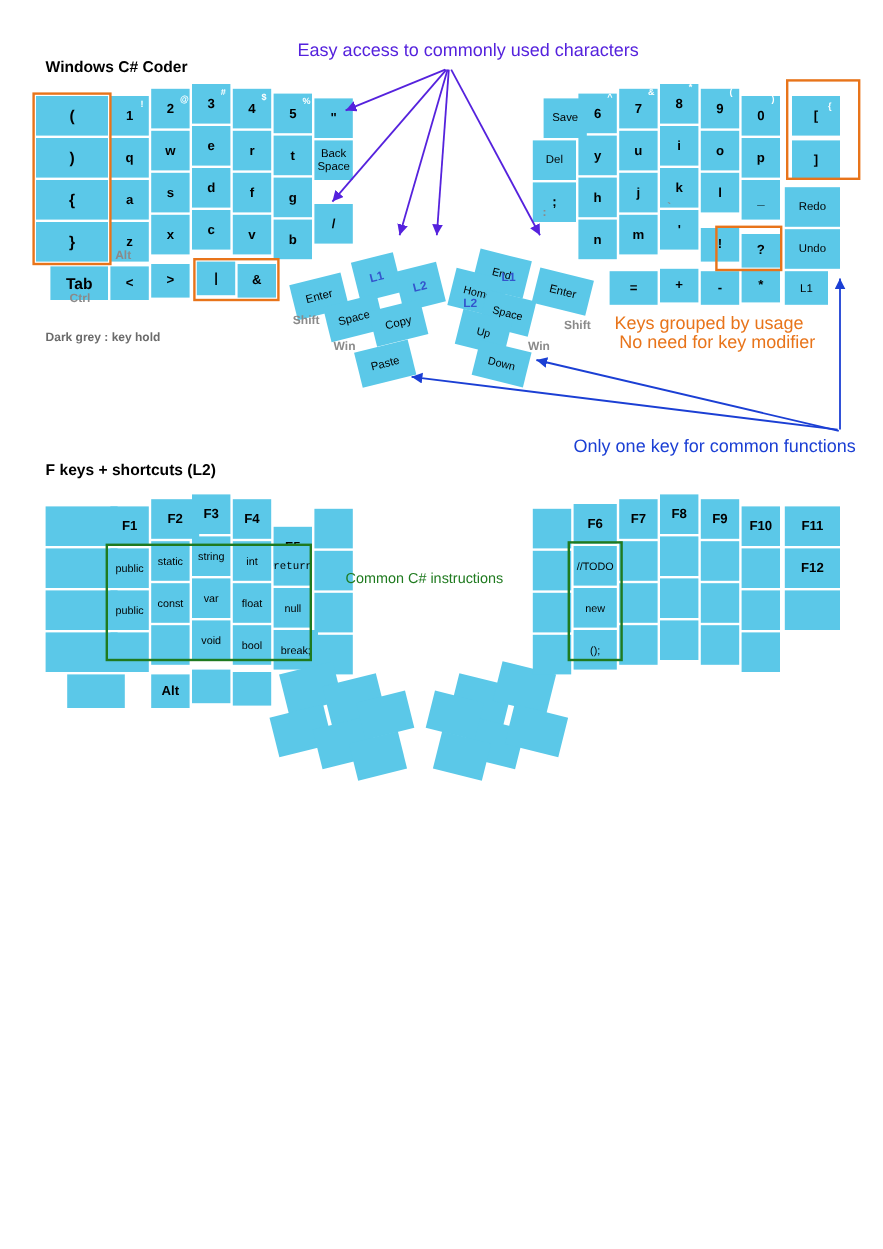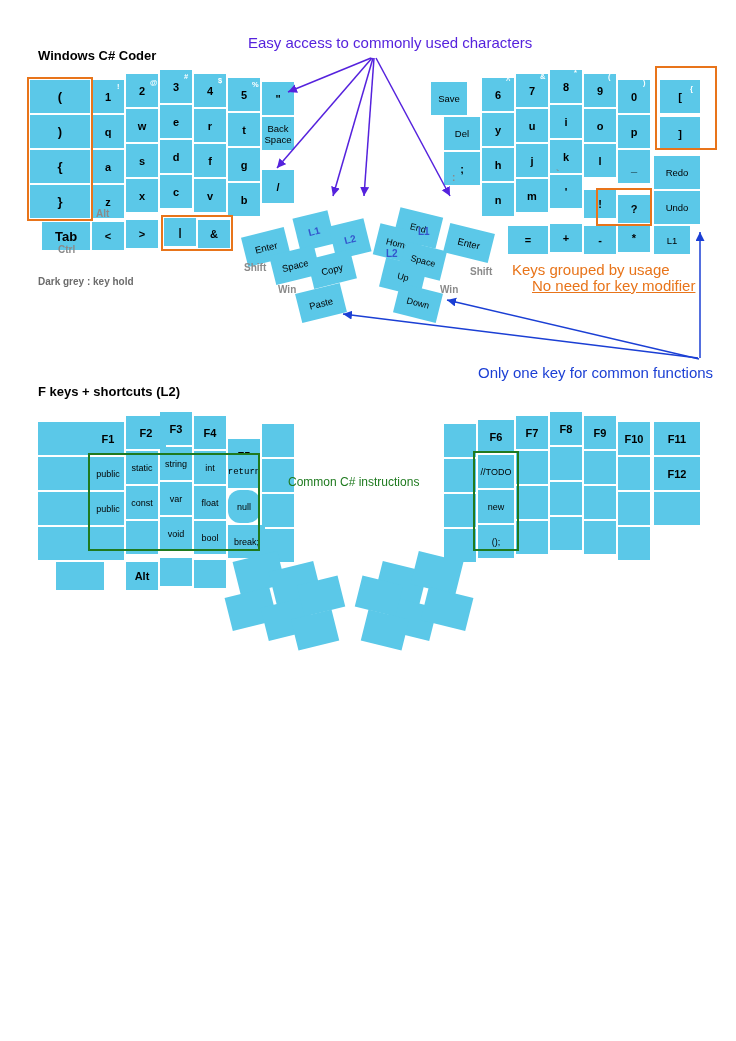--- a/index.html
+++ b/index.html
@@ -92,21 +92,21 @@
 <div class="key small rot" style="left:332px;top:222px;width:36px;height:34px;transform:rotate(-14deg);">
   <span style="font-weight:bold;color:#3355cc;font-size:10px;">L2</span>
 </div>
 <div class="key lab rot" style="left:244px;top:232px;width:44px;height:30px;transform:rotate(-14deg);">Enter</div>
 <div class="key lab rot" style="left:272px;top:250px;width:46px;height:30px;transform:rotate(-14deg);">Space</div>
 <div class="key lab rot" style="left:310px;top:254px;width:44px;height:30px;transform:rotate(-14deg);">Copy</div>
 <div class="key lab rot" style="left:298px;top:288px;width:46px;height:30px;transform:rotate(-14deg);">Paste</div>
 <div class="modlabel" style="left:244px;top:262px;">Shift</div>
 <div class="modlabel" style="left:278px;top:284px;">Win</div>
 
-<div class="key lab" style="left:431px;top:82px;width:36px;height:33px;">Save</div>
+<div class="key lab" style="left:453px;top:82px;width:36px;height:33px;">Save</div>
 <div class="key med" style="left:482px;top:78px;width:32px;height:33px;">6</div>
 <div class="key med" style="left:516px;top:74px;width:32px;height:33px;">7</div>
 <div class="key med" style="left:550px;top:70px;width:32px;height:33px;">8</div>
 <div class="key med" style="left:584px;top:74px;width:32px;height:33px;">9</div>
 <div class="key med" style="left:618px;top:80px;width:32px;height:33px;">0</div>
 <div class="key med" style="left:660px;top:80px;width:40px;height:33px;">[</div>
 <div class="sup" style="left:506px;top:76px;">^</div>
 <div class="sup" style="left:540px;top:72px;">&amp;</div>
 <div class="sup" style="left:574px;top:68px;">*</div>
 <div class="sup" style="left:608px;top:72px;">(</div>
@@ -154,21 +154,21 @@
 <div class="key small rot" style="left:402px;top:246px;width:42px;height:30px;transform:rotate(14deg);">Space</div>
 <div class="key small rot" style="left:382px;top:262px;width:42px;height:30px;transform:rotate(14deg);">Up</div>
 <div class="key small rot" style="left:396px;top:288px;width:44px;height:30px;transform:rotate(14deg);">Down</div>
 <div class="key lab rot" style="left:446px;top:228px;width:46px;height:30px;transform:rotate(14deg);">Enter</div>
 <div class="modlabel" style="left:418px;top:226px;color:#3355cc;">L1</div>
 <div class="modlabel" style="left:386px;top:248px;color:#3355cc;">L2</div>
 <div class="modlabel" style="left:470px;top:266px;">Shift</div>
 <div class="modlabel" style="left:440px;top:284px;">Win</div>
 
 <div class="note orange" style="left:512px;top:261px;text-align:center;">Keys grouped by usage</div>
-<div class="note orange" style="left:532px;top:277px;text-decoration:underline;">No need for key modifier</div>
+<div class="note orange" style="left:516px;top:277px;">No need for key modifier</div>
 <div class="note blue" style="left:478px;top:364px;">Only one key for common functions</div>
 <div class="note grey" style="left:38px;top:276px;">Dark grey : key hold</div>
 
 <div class="title" style="left:38px;top:384px;">F keys + shortcuts (L2)</div>
 
 <div class="key" style="left:38px;top:422px;width:60px;height:33px;"></div>
 <div class="key med" style="left:92px;top:422px;width:32px;height:33px;">F1</div>
 <div class="key med" style="left:126px;top:416px;width:40px;height:33px;">F2</div>
 <div class="key med" style="left:160px;top:412px;width:32px;height:33px;">F3</div>
 <div class="key med" style="left:194px;top:416px;width:32px;height:33px;">F4</div>
@@ -181,21 +181,21 @@
 <div class="key small" style="left:160px;top:447px;width:32px;height:33px;">string</div>
 <div class="key small" style="left:194px;top:451px;width:32px;height:33px;">int</div>
 <div class="key small" style="left:228px;top:455px;width:32px;height:33px;font-family:Liberation Mono, monospace;">return</div>
 <div class="key" style="left:262px;top:459px;width:32px;height:33px;"></div>
 
 <div class="key" style="left:38px;top:492px;width:60px;height:33px;"></div>
 <div class="key small" style="left:92px;top:492px;width:32px;height:33px;">public</div>
 <div class="key small" style="left:126px;top:486px;width:32px;height:33px;">const</div>
 <div class="key small" style="left:160px;top:482px;width:32px;height:33px;">var</div>
 <div class="key small" style="left:194px;top:486px;width:32px;height:33px;">float</div>
-<div class="key small" style="left:228px;top:490px;width:32px;height:33px;border-radius:12px;">null</div>
+<div class="key small" style="left:228px;top:490px;width:32px;height:33px;">null</div>
 <div class="key" style="left:262px;top:494px;width:32px;height:33px;"></div>
 
 <div class="key" style="left:38px;top:527px;width:60px;height:33px;"></div>
 <div class="key" style="left:92px;top:527px;width:32px;height:33px;"></div>
 <div class="key" style="left:126px;top:521px;width:32px;height:33px;"></div>
 <div class="key small" style="left:160px;top:517px;width:32px;height:33px;">void</div>
 <div class="key small" style="left:194px;top:521px;width:32px;height:33px;">bool</div>
 <div class="key small" style="left:228px;top:525px;width:37px;height:33px;">break;</div>
 <div class="key" style="left:262px;top:529px;width:32px;height:33px;"></div>
 

